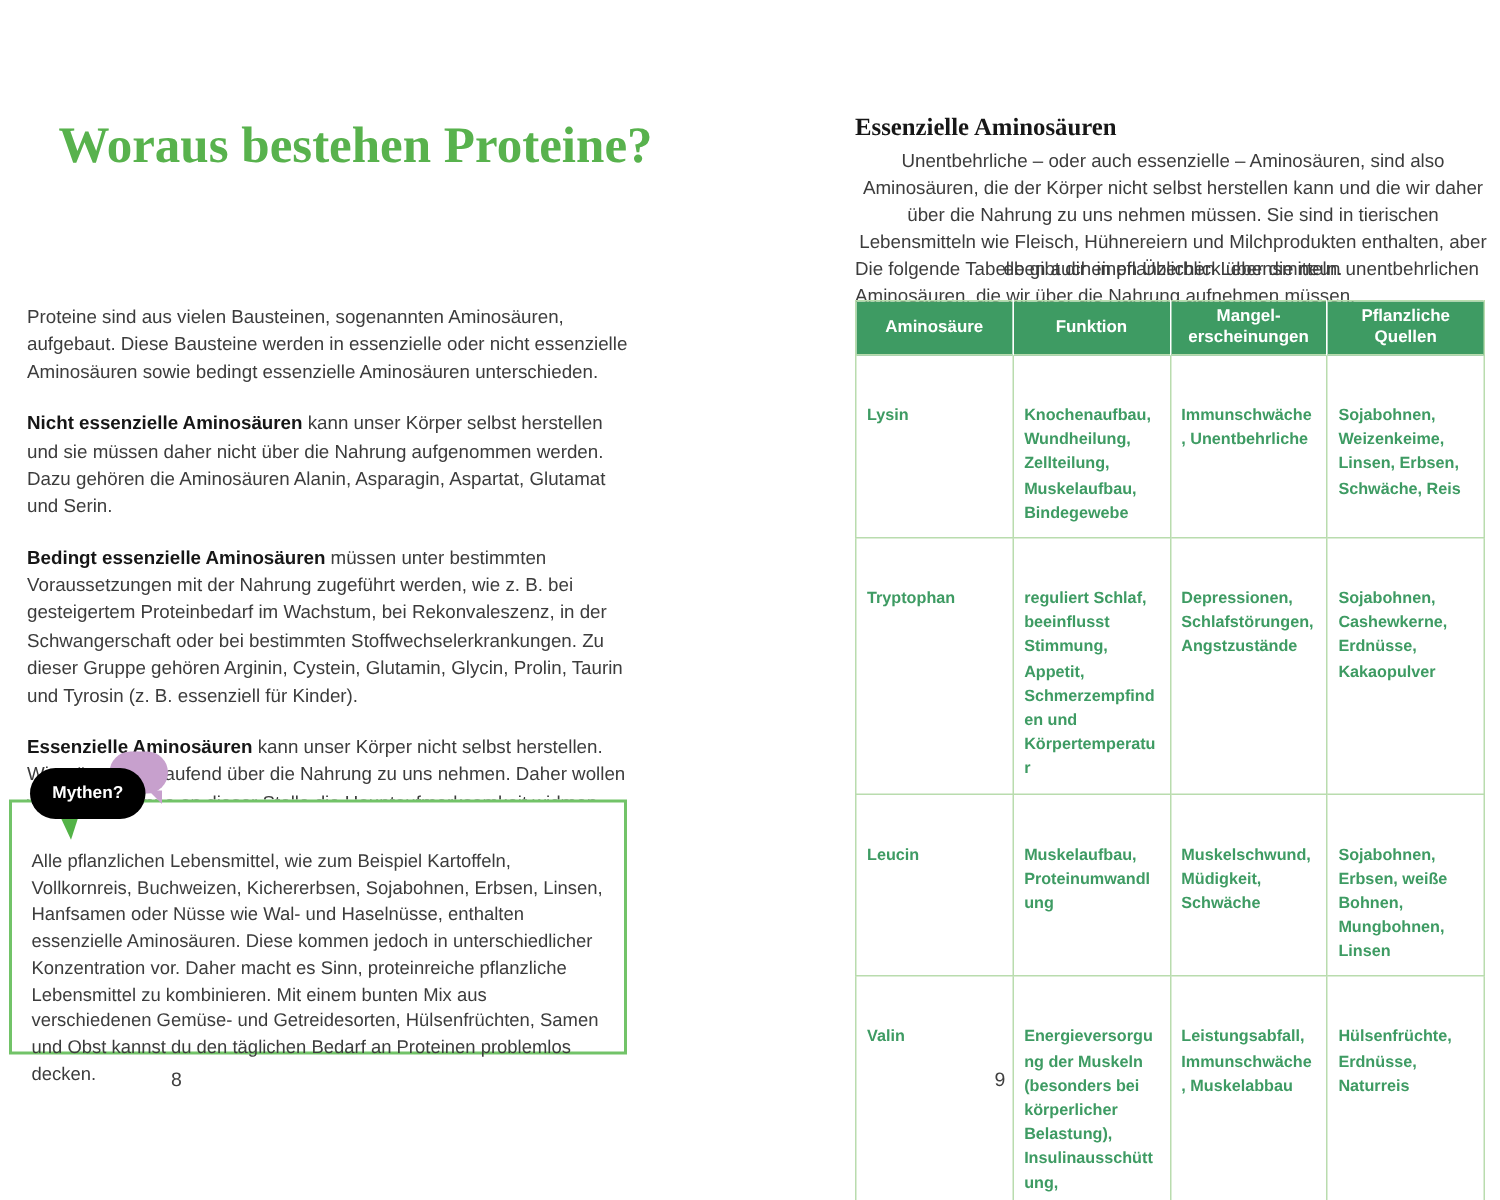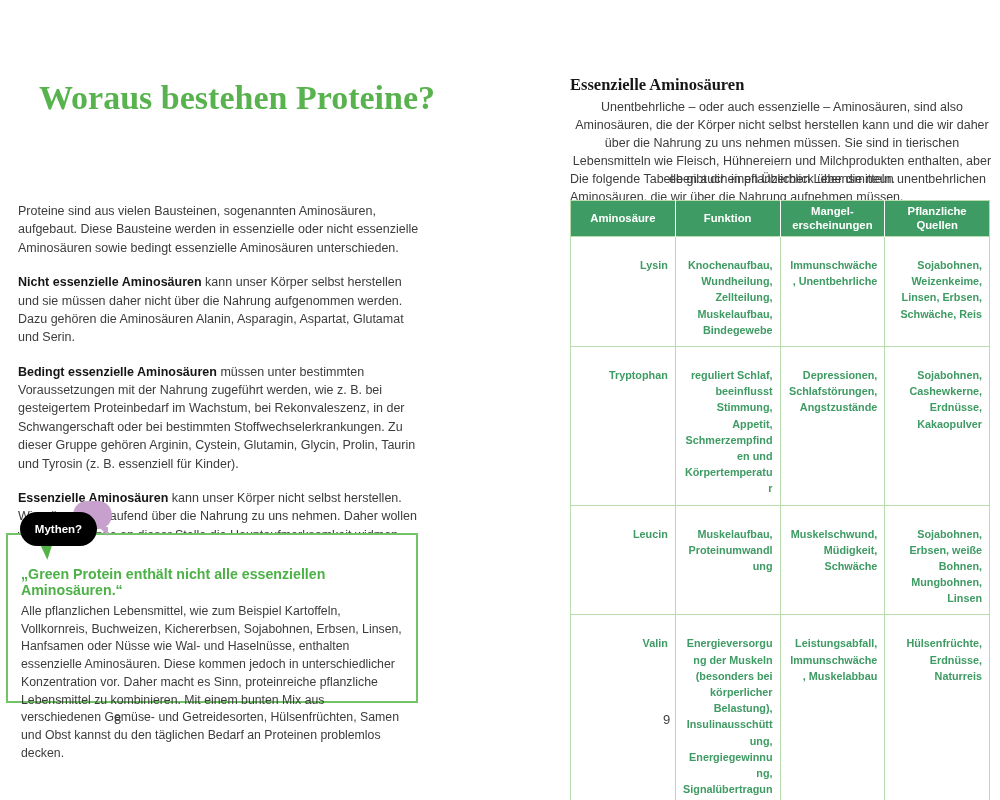--- a/index.html
+++ b/index.html
@@ -47,41 +47,40 @@
            font-size:12.5px;line-height:1.44;color:#3c3c3c;}
 
   .amino-table{position:absolute;left:570px;top:200px;width:420px;
                border-collapse:collapse;table-layout:fixed;
                border:1.5px solid #b9dcae;}
   .amino-table th{background:#3e9b63;color:#ffffff;font-size:11.3px;font-weight:700;
                   padding:4px 2px;height:32px;box-sizing:border-box;
                   border-right:1.5px solid #ffffff;white-space:pre-line;line-height:1.2;}
   .amino-table th:last-child{border-right:1.5px solid #b9dcae;}
   .amino-table td{border:1.5px solid #b9dcae;color:#3e9b63;font-weight:700;
-                  font-size:10.8px;line-height:1.5;text-align:right;vertical-align:top;
-                  padding:20px 7px 8px;overflow-wrap:break-word;}
+                  font-size:10.8px;line-height:1.5;text-align:left;vertical-align:top;
+                  padding:32px 7px 8px;overflow-wrap:break-word;}
   .row-1{height:98px;} .row-2{height:125px;} .row-3{height:90px;} .row-4{height:152px;}
 </style>
 </head>
 <body>
 
 <div class="spread">
 
   <h1 class="title">Woraus bestehen Proteine?</h1>
 
   <div class="left-flow">
     <p><span>Proteine sind aus vielen Bausteinen, sogenannten Aminosäuren, aufgebaut. Diese Bausteine werden in essenzielle oder nicht essenzielle Aminosäuren sowie bedingt essenzielle Aminosäuren unterschieden.</span></p>
     <p><span class="lead">Nicht essenzielle Aminosäuren</span><span> kann unser Körper selbst herstellen und sie müssen daher nicht über die Nahrung aufgenommen werden. Dazu gehören die Aminosäuren Alanin, Asparagin, Aspartat, Glutamat und Serin.</span></p>
     <p><span class="lead">Bedingt essenzielle Aminosäuren</span><span> müssen unter bestimmten Voraussetzungen mit der Nahrung zugeführt werden, wie z. B. bei gesteigertem Proteinbedarf im Wachstum, bei Rekonvaleszenz, in der Schwangerschaft oder bei bestimmten Stoffwechselerkrankungen. Zu dieser Gruppe gehören Arginin, Cystein, Glutamin, Glycin, Prolin, Taurin und Tyrosin (z. B. essenziell für Kinder).</span></p>
     <p><span class="lead">Essenzielle Aminosäuren</span><span> kann unser Körper nicht selbst herstellen. Wir müssen sie laufend über die Nahrung zu uns nehmen. Daher wollen wir dieser Gruppe an dieser Stelle die Hauptaufmerksamkeit widmen.</span></p>
   </div>
 
   <div class="myth-box">
     <div class="myth-content">
-      <p class="myth-heading">„Green Protein enthält nicht alle essenziellen Aminosäuren.“</p>
       <p class="myth-text">Alle pflanzlichen Lebensmittel, wie zum Beispiel Kartoffeln, Vollkornreis, Buchweizen, Kichererbsen, Sojabohnen, Erbsen, Linsen, Hanfsamen oder Nüsse wie Wal- und Haselnüsse, enthalten essenzielle Aminosäuren. Diese kommen jedoch in unterschiedlicher Konzentration vor. Daher macht es Sinn, proteinreiche pflanzliche Lebensmittel zu kombinieren. Mit einem bunten Mix aus verschiedenen Gemüse- und Getreidesorten, Hülsenfrüchten, Samen und Obst kannst du den täglichen Bedarf an Proteinen problemlos decken.</p>
     </div>
   </div>
   <div class="bubble-purple">
       <span class="tailp"></span>
     </div>
   <div class="bubble-tail"></div>
   <div class="bubble-green">
       <span>Mythen?</span>
     </div>

